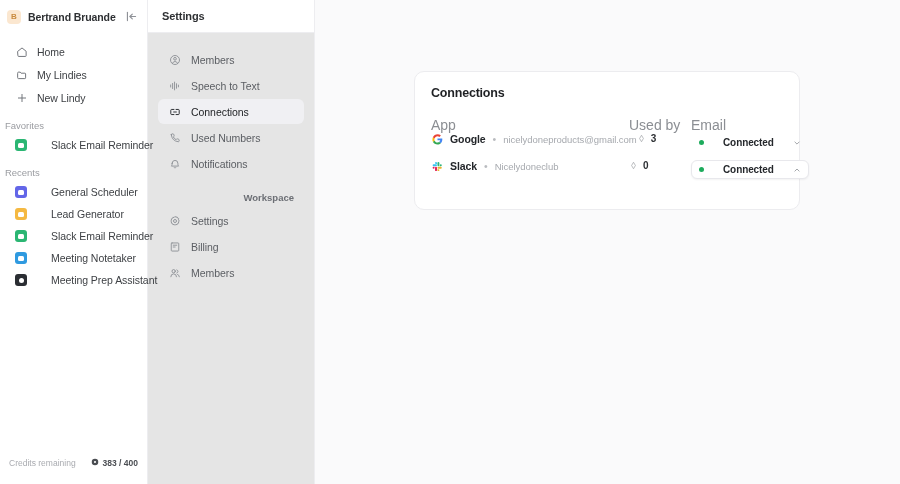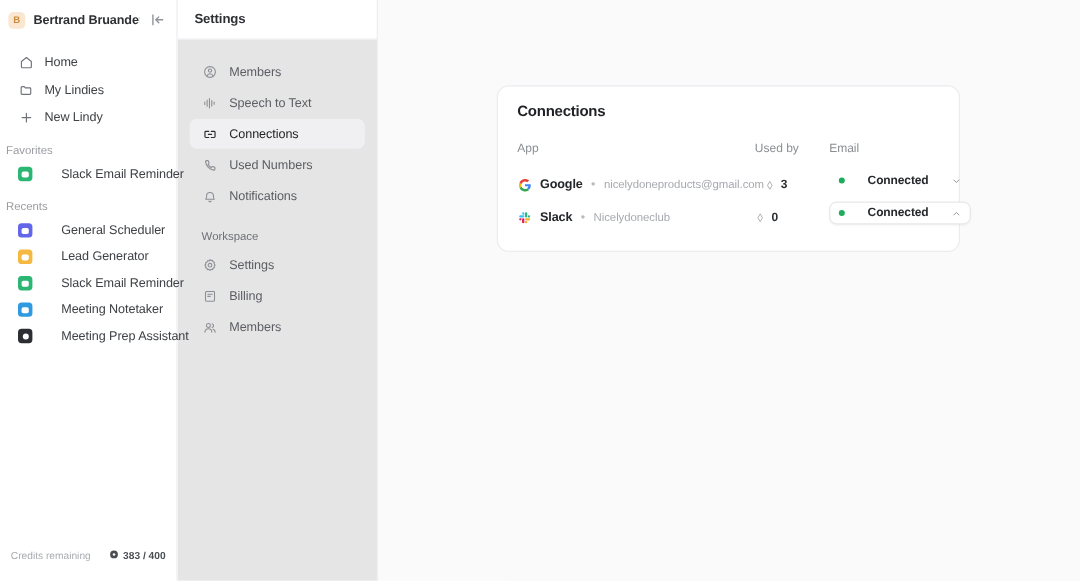--- a/index.html
+++ b/index.html
@@ -99,46 +99,46 @@
     display: flex; align-items: center; gap: 10px;
     height: 25px; margin: 1px 10px; padding: 0 10px;
     border-radius: 6px; cursor: pointer;
   }
   .set-item.active { background: #f0f0f3; }
   .set-ico { width: 13px; height: 13px; flex: 0 0 13px;
     display: flex; align-items: center; justify-content: center; }
   .set-label { font-size: 10.5px; color: #5b5e63; letter-spacing: -0.05px; white-space: nowrap; }
   .set-item.active .set-label { color: #222427; font-weight: 400; }
   .set-sect {
-    font-size: 9.5px; font-weight: 400; color: #6c6f75;
-    padding: 0 20px; margin: 16px 0 5px 0;
+    font-size: 9.5px; font-weight: 700; color: #6c6f75;
+    padding: 0 20px; margin: 16px 0 5px 0; text-align: right;
   }
 
   
   #main {
     flex: 1; height: 484px; background: #fafafb;
     position: relative;
   }
   .card {
     position: absolute; left: 99px; top: 71px;
     width: 386px; background: #ffffff;
     border: 1px solid #ececef; border-radius: 10px;
     padding: 14px 16px 22px 16px;
   }
   .card-title { font-size: 12.5px; font-weight: 700; color: #1f2124; letter-spacing: -0.2px; }
   .tbl { width: 100%; margin-top: 15px; }
   .tbl-head {
-    display: flex; align-items: center;
-    font-size: 10px; color: #8b8e93; height: 18px;
+    display: flex; align-items: flex-end;
+    font-size: 14px; color: #8b8e93; height: 18px;
   }
   .col-app { flex: 1; }
   .col-used { width: 62px; }
   .col-status { width: 92px; }
   .tbl-row {
-    display: flex; align-items: flex-end; height: 27px;
+    display: flex; align-items: flex-start; height: 27px;
   }
   .app-cell { flex: 1; display: flex; align-items: center; gap: 7px; }
   .app-logo { width: 12px; height: 12px; flex: 0 0 12px;
     display: flex; align-items: center; justify-content: center; }
   .app-name { font-size: 10.5px; font-weight: 700; color: #23262a; letter-spacing: -0.1px; }
   .app-sep { font-size: 10.5px; color: #b9bbbf; }
   .app-acct { font-size: 9.5px; color: #a6a9ae; letter-spacing: -0.05px; }
   .used-cell { width: 62px; display: flex; align-items: center; gap: 5px; }
   .used-num { font-size: 10px; font-weight: 700; color: #2c2f33; }
   .status-cell { width: 92px; display: flex; }

